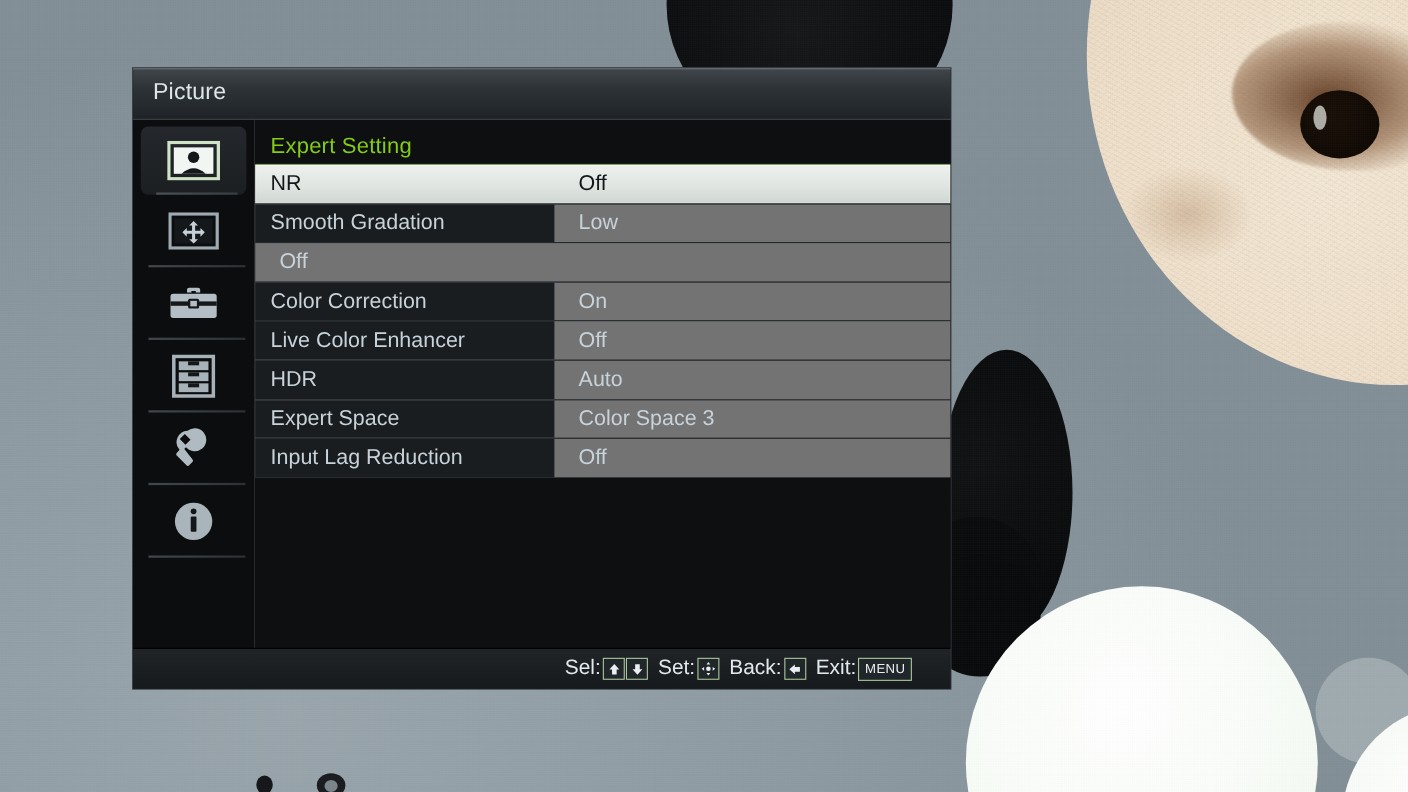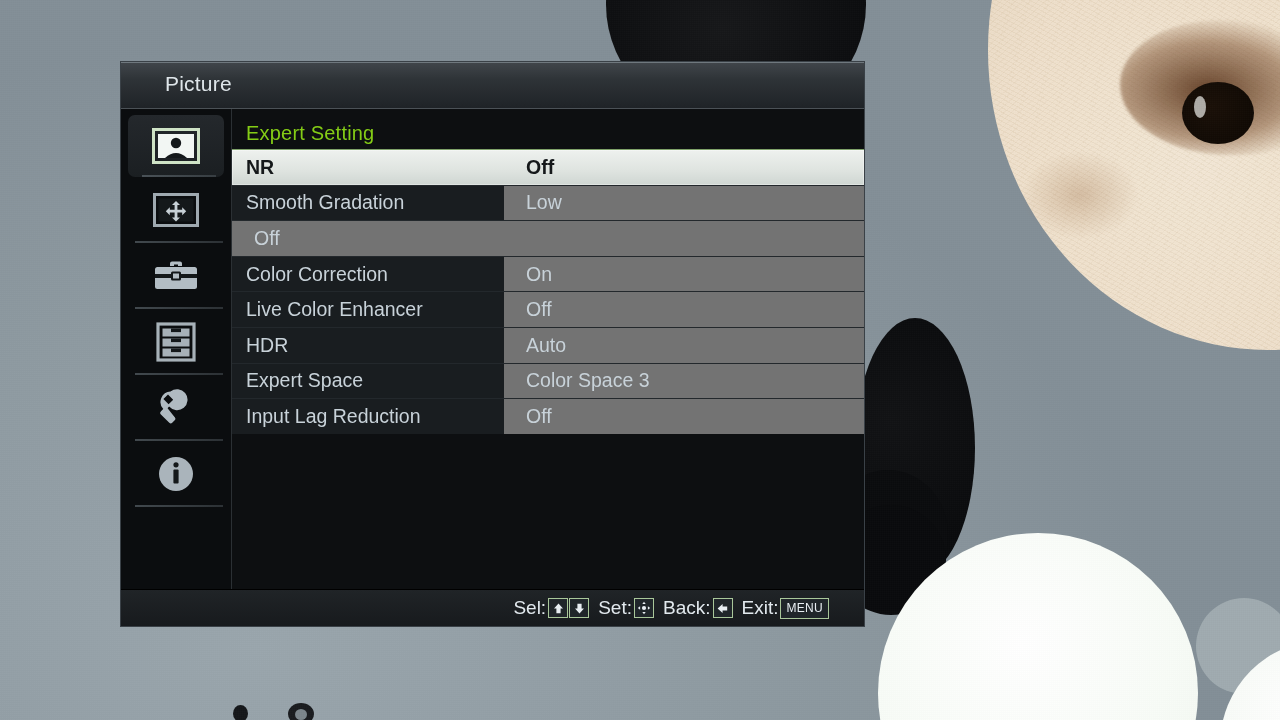--- a/index.html
+++ b/index.html
@@ -175,21 +175,21 @@
   }
 
   .osd-title-bar {
     position: relative;
     height: 46px;
     background: linear-gradient(180deg, #41464b 0%, #2e3337 38%, #1f2327 100%);
     border-bottom: 1px solid #4b5156;
   }
   .osd-title {
     position: absolute;
-    left: 44px;
+    left: 18px;
     top: 10px;
     font-size: 21px;
     color: #dfe6ea;
     letter-spacing: .2px;
   }
 
   .osd-body {
     position: relative;
     height: 480px;
     background: #0e1012;
@@ -271,21 +271,20 @@
     align-items: center;
   }
   .row .value {
     padding-left: 22px;
   }
   .row.selected {
     background: linear-gradient(180deg, #eef1ee 0%, #dfe4e0 58%, #cfd6d2 100%);
     color: #15181a;
     border-top: 1px solid #7fa26a;
     box-shadow: inset 0 0 0 1px rgba(255,255,255,.35);
-    font-weight: bold;
   }
   .row.selected .label {
     background: transparent;
   }
 
   
   .osd-help {
     position: relative;
     height: 37px;
     background: linear-gradient(180deg, #202427 0%, #171a1d 100%);

